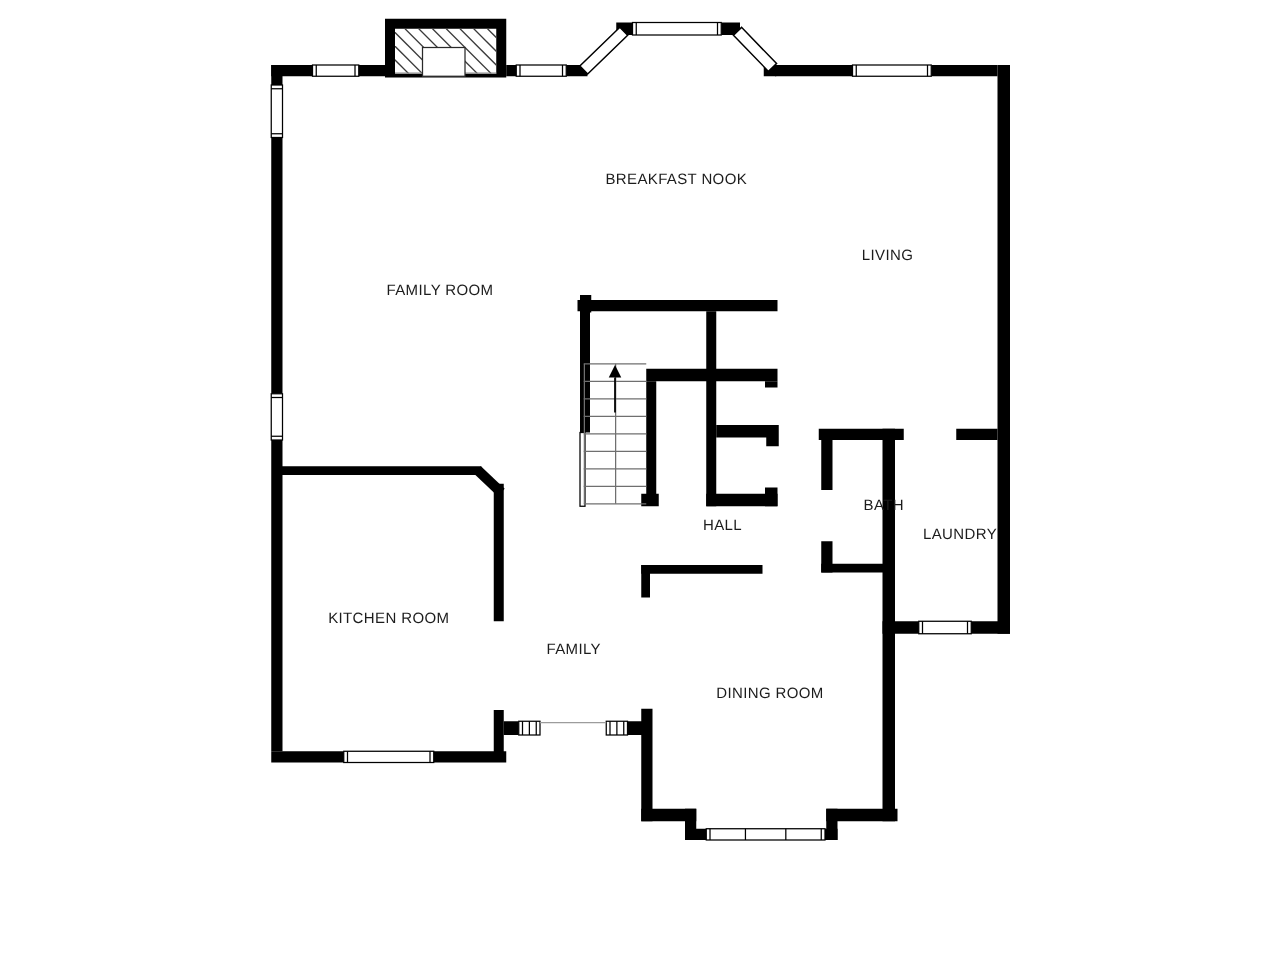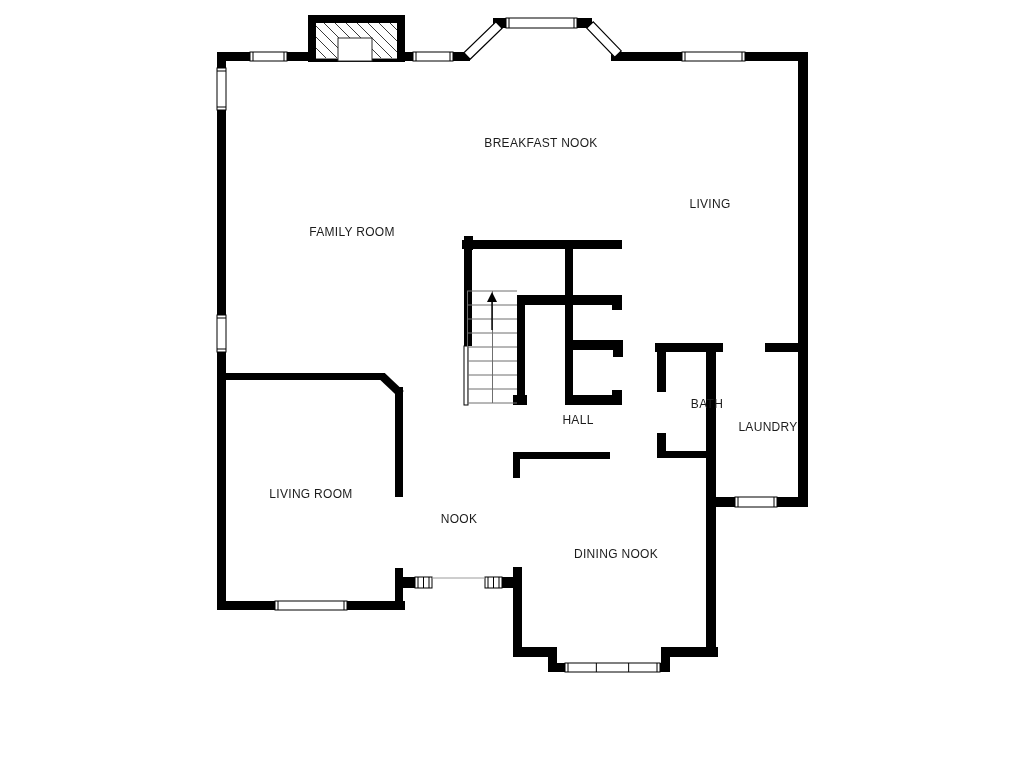--- a/index.html
+++ b/index.html
@@ -159,17 +159,17 @@
       <line x1="316" y1="58.5" x2="397" y2="58.5" stroke="#8a8a8a" stroke-width="1"></line>
       <rect x="338" y="38" width="34" height="23" fill="#ffffff" stroke="#2a2a2a" stroke-width="1"></rect>
     </svg>
 
   <div class="room-label" style="left: 541px; top: 143px;">BREAKFAST NOOK</div>
   <div class="room-label" style="left: 710px; top: 204px;">LIVING</div>
   <div class="room-label" style="left: 352px; top: 232px; text-align: center;">FAMILY ROOM</div>
   <div class="room-label" style="left: 578px; top: 420px;">HALL</div>
   <div class="room-label" style="left: 688px; top: 404px; padding-left: 38px;">BATH</div>
   <div class="room-label" style="left: 768px; top: 427px;">LAUNDRY</div>
-  <div class="room-label" style="left: 311px; top: 494px;">LIVING ROOM</div>
-  <div class="room-label" style="left: 459px; top: 519px;">NOOK</div>
-  <div class="room-label" style="left: 616px; top: 554px;">DINING NOOK</div>
+  <div class="room-label" style="left: 311px; top: 494px;">KITCHEN ROOM</div>
+  <div class="room-label" style="left: 459px; top: 519px;">FAMILY</div>
+  <div class="room-label" style="left: 616px; top: 554px;">DINING ROOM</div>
 
 </div>
 
 </body></html>

